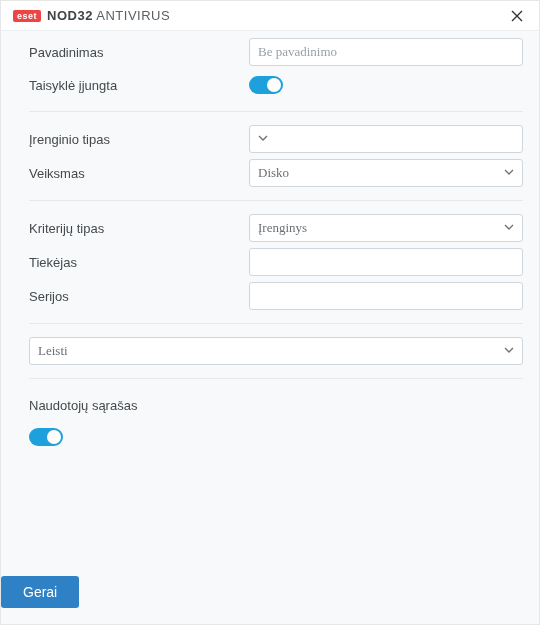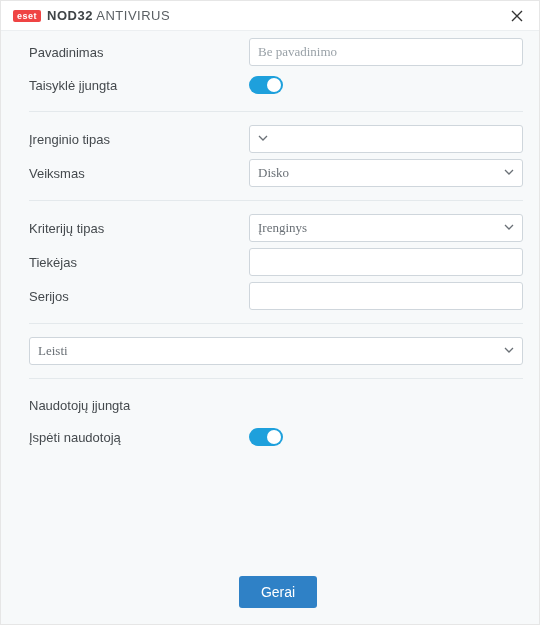--- a/index.html
+++ b/index.html
@@ -136,23 +136,23 @@
     border-radius: 50%;
   }
 
   .link {
     color: #1477c2;
     cursor: pointer;
     font-size: 13px;
   }
 
   .footer {
-    padding: 14px 16px 16px 32px;
+    padding: 14px 16px 16px 0;
     display: flex;
-    justify-content: center;
+    justify-content: flex-start;
   }
   .btn-primary {
     background: #2f81c6;
     color: #fff;
     border: none;
     border-radius: 3px;
     padding: 8px 22px;
     font-size: 14px;
     cursor: pointer;
     font-family: inherit;
@@ -266,25 +266,24 @@
                 <path d="M1 3 L5 7 L9 3" stroke="#6a7076" stroke-width="1.3" fill="none"></path>
               </svg>
           </span>
         </div>
       </div>
     </div>
 
     <div class="divider"></div>
 
     <div class="row">
-      <div class="label">Naudotojų įjungta</div>
-    </div>
-
-    <div class="row">
-      <div class="label">Įspėti naudotoją</div>
+      <div class="label">Naudotojų sąrašas</div>
+    </div>
+
+    <div class="row">
       <div class="control">
         <div class="toggle"></div>
       </div>
     </div>
 
   </div>
 
   <div class="footer">
     <button class="btn-primary">Gerai</button>
   </div>

